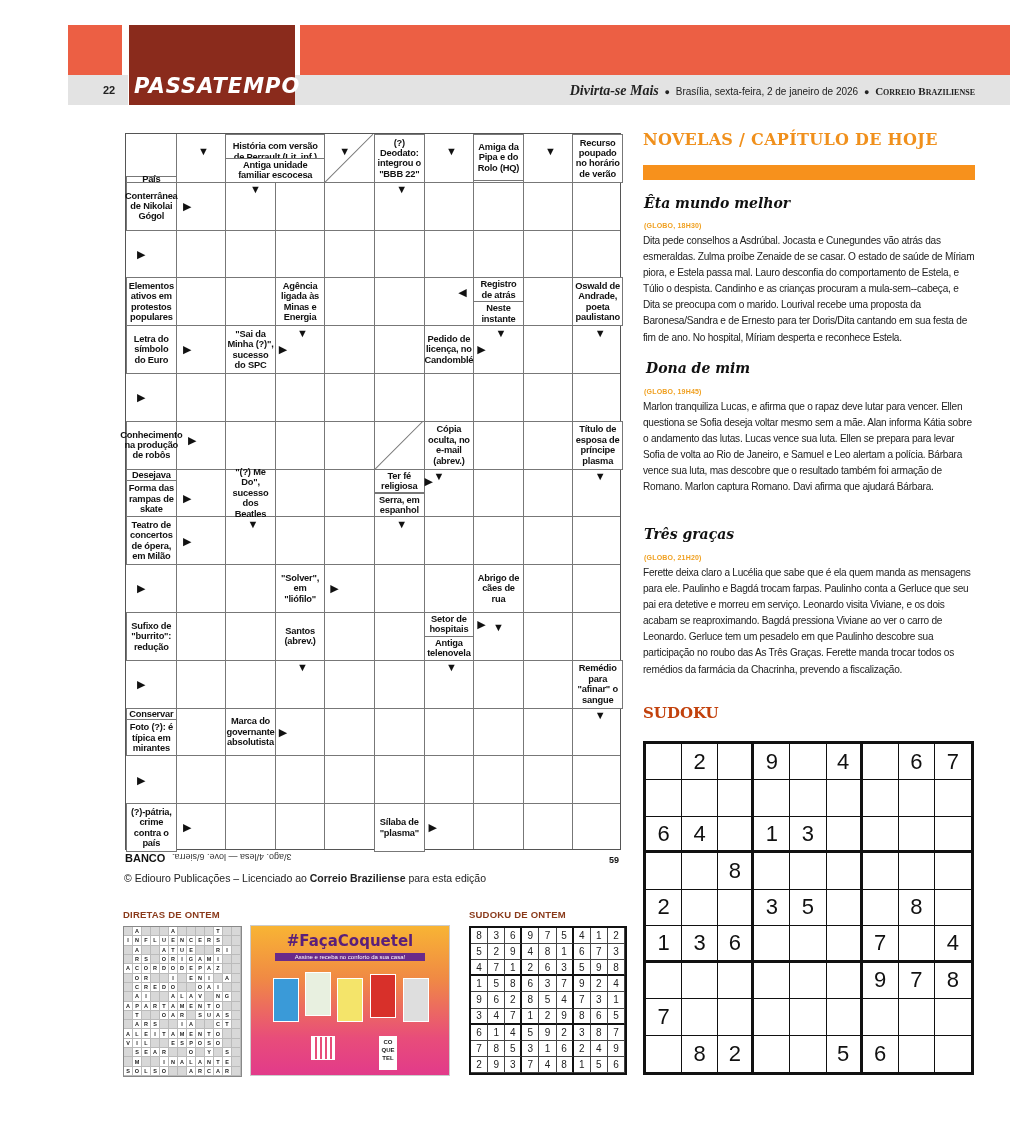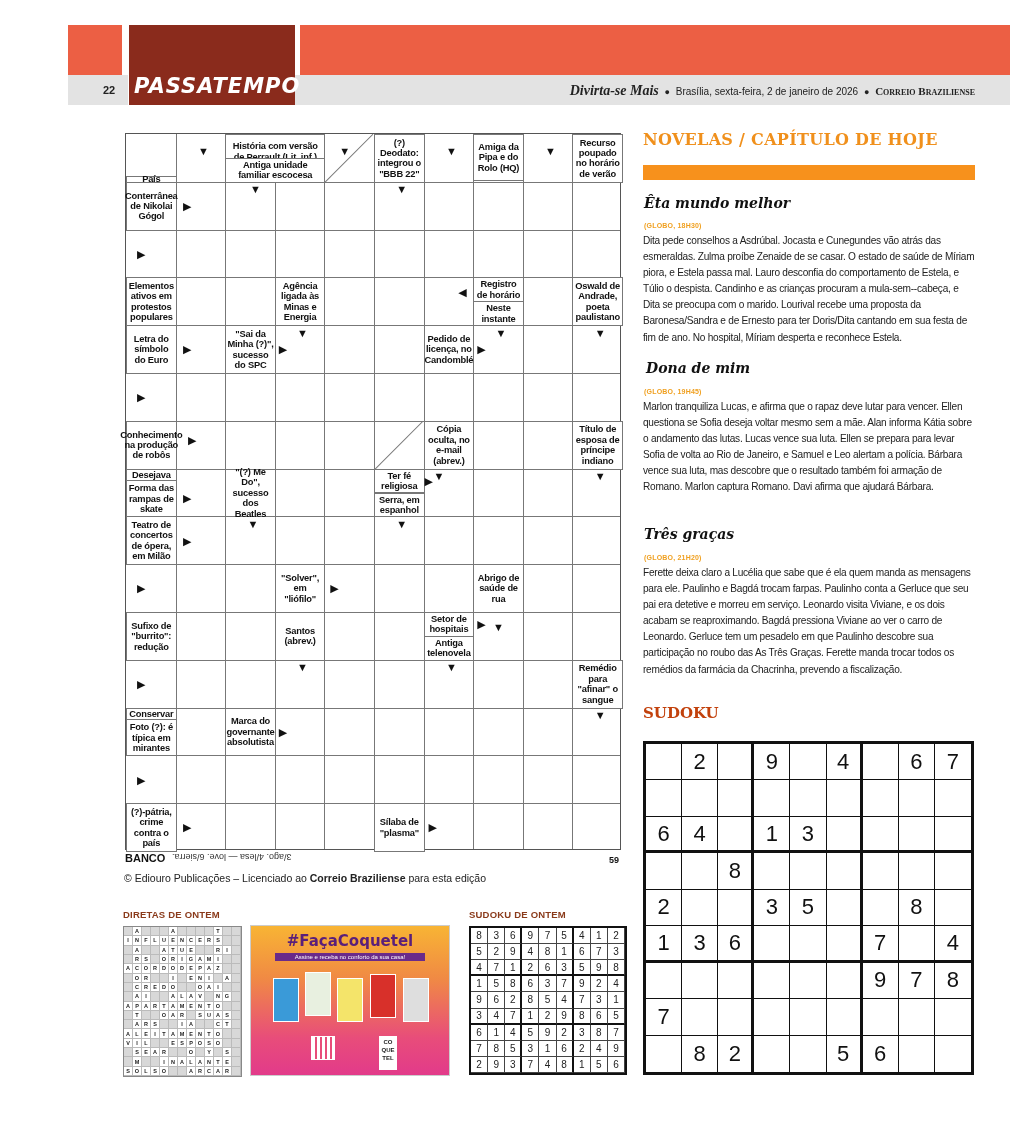--- a/index.html
+++ b/index.html
@@ -129,21 +129,21 @@
     <div class="clue" style="left: 0px; top: 47.8px; width: 50.6px; height: 48.8px;">
       <span>Conterrânea de Nikolai Gógol</span>
     </div>
     <div class="clue" style="left: 0px; top: 143.4px; width: 50.6px; height: 48.8px;">
       <span>Elementos ativos em protestos populares</span>
     </div>
     <div class="clue" style="left: 148.8px; top: 143.4px; width: 50.6px; height: 48.8px;">
       <span>Agência ligada às Minas e Energia</span>
     </div>
     <div class="clue" style="left: 347.2px; top: 143.4px; width: 50.6px; height: 24.9px;">
-      <span>Registro de horário</span>
+      <span>Registro de atrás</span>
     </div>
     <div class="clue" style="left: 347.2px; top: 167.3px; width: 50.6px; height: 24.9px;">
       <span>Neste instante</span>
     </div>
     <div class="clue" style="left: 446.4px; top: 143.4px; width: 50.6px; height: 48.8px;">
       <span>Oswald de Andrade, poeta paulistano</span>
     </div>
     <div class="clue" style="left: 0px; top: 191.2px; width: 50.6px; height: 48.8px;">
       <span>Letra do símbolo do Euro</span>
     </div>
@@ -153,21 +153,21 @@
     <div class="clue" style="left: 297.6px; top: 191.2px; width: 50.6px; height: 48.8px;">
       <span>Pedido de licença, no Candomblé</span>
     </div>
     <div class="clue" style="left: 0px; top: 286.8px; width: 50.6px; height: 48.8px;">
       <span>Conhecimento na produção de robôs</span>
     </div>
     <div class="clue" style="left: 297.6px; top: 286.8px; width: 50.6px; height: 48.8px;">
       <span>Cópia oculta, no e-mail (abrev.)</span>
     </div>
     <div class="clue" style="left: 446.4px; top: 286.8px; width: 50.6px; height: 48.8px;">
-      <span>Título de esposa de príncipe indiano</span>
+      <span>Título de esposa de príncipe plasma</span>
     </div>
     <div class="clue" style="left: 0px; top: 334.6px; width: 50.6px; height: 12.472px;">
       <span>Desejava</span>
     </div>
     <div class="clue" style="left: 0px; top: 346.072px; width: 50.6px; height: 37.328px;">
       <span>Forma das rampas de skate</span>
     </div>
     <div class="clue" style="left: 99.2px; top: 334.6px; width: 50.6px; height: 48.8px;">
       <span>"(?) Me Do", sucesso dos Beatles</span>
     </div>
@@ -177,21 +177,21 @@
     <div class="clue" style="left: 248px; top: 358.5px; width: 50.6px; height: 24.9px;">
       <span>Serra, em espanhol</span>
     </div>
     <div class="clue" style="left: 0px; top: 382.4px; width: 50.6px; height: 48.8px;">
       <span>Teatro de concertos de ópera, em Milão</span>
     </div>
     <div class="clue" style="left: 148.8px; top: 430.2px; width: 50.6px; height: 48.8px;">
       <span>"Solver", em "liófilo"</span>
     </div>
     <div class="clue" style="left: 347.2px; top: 430.2px; width: 50.6px; height: 48.8px;">
-      <span>Abrigo de saúde de rua</span>
+      <span>Abrigo de cães de rua</span>
     </div>
     <div class="clue" style="left: 0px; top: 478px; width: 50.6px; height: 48.8px;">
       <span>Sufixo de "burrito": redução</span>
     </div>
     <div class="clue" style="left: 148.8px; top: 478px; width: 50.6px; height: 48.8px;">
       <span>Santos (abrev.)</span>
     </div>
     <div class="clue" style="left: 297.6px; top: 478px; width: 50.6px; height: 24.9px;">
       <span>Setor de hospitais</span>
     </div>

